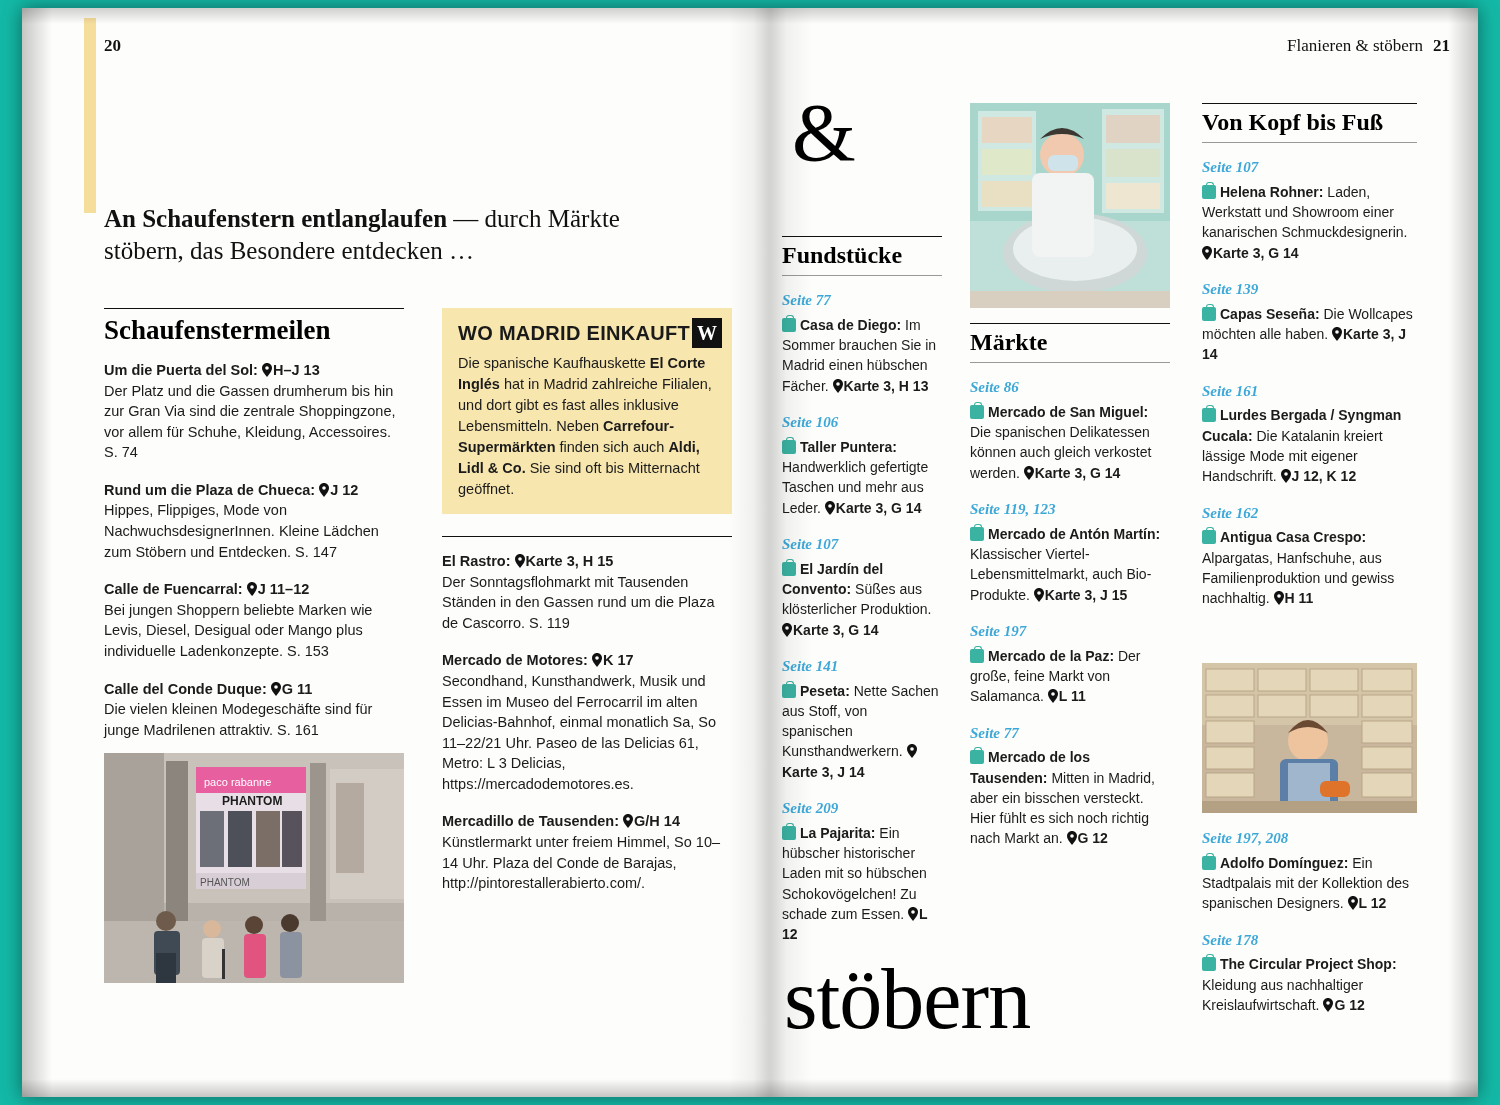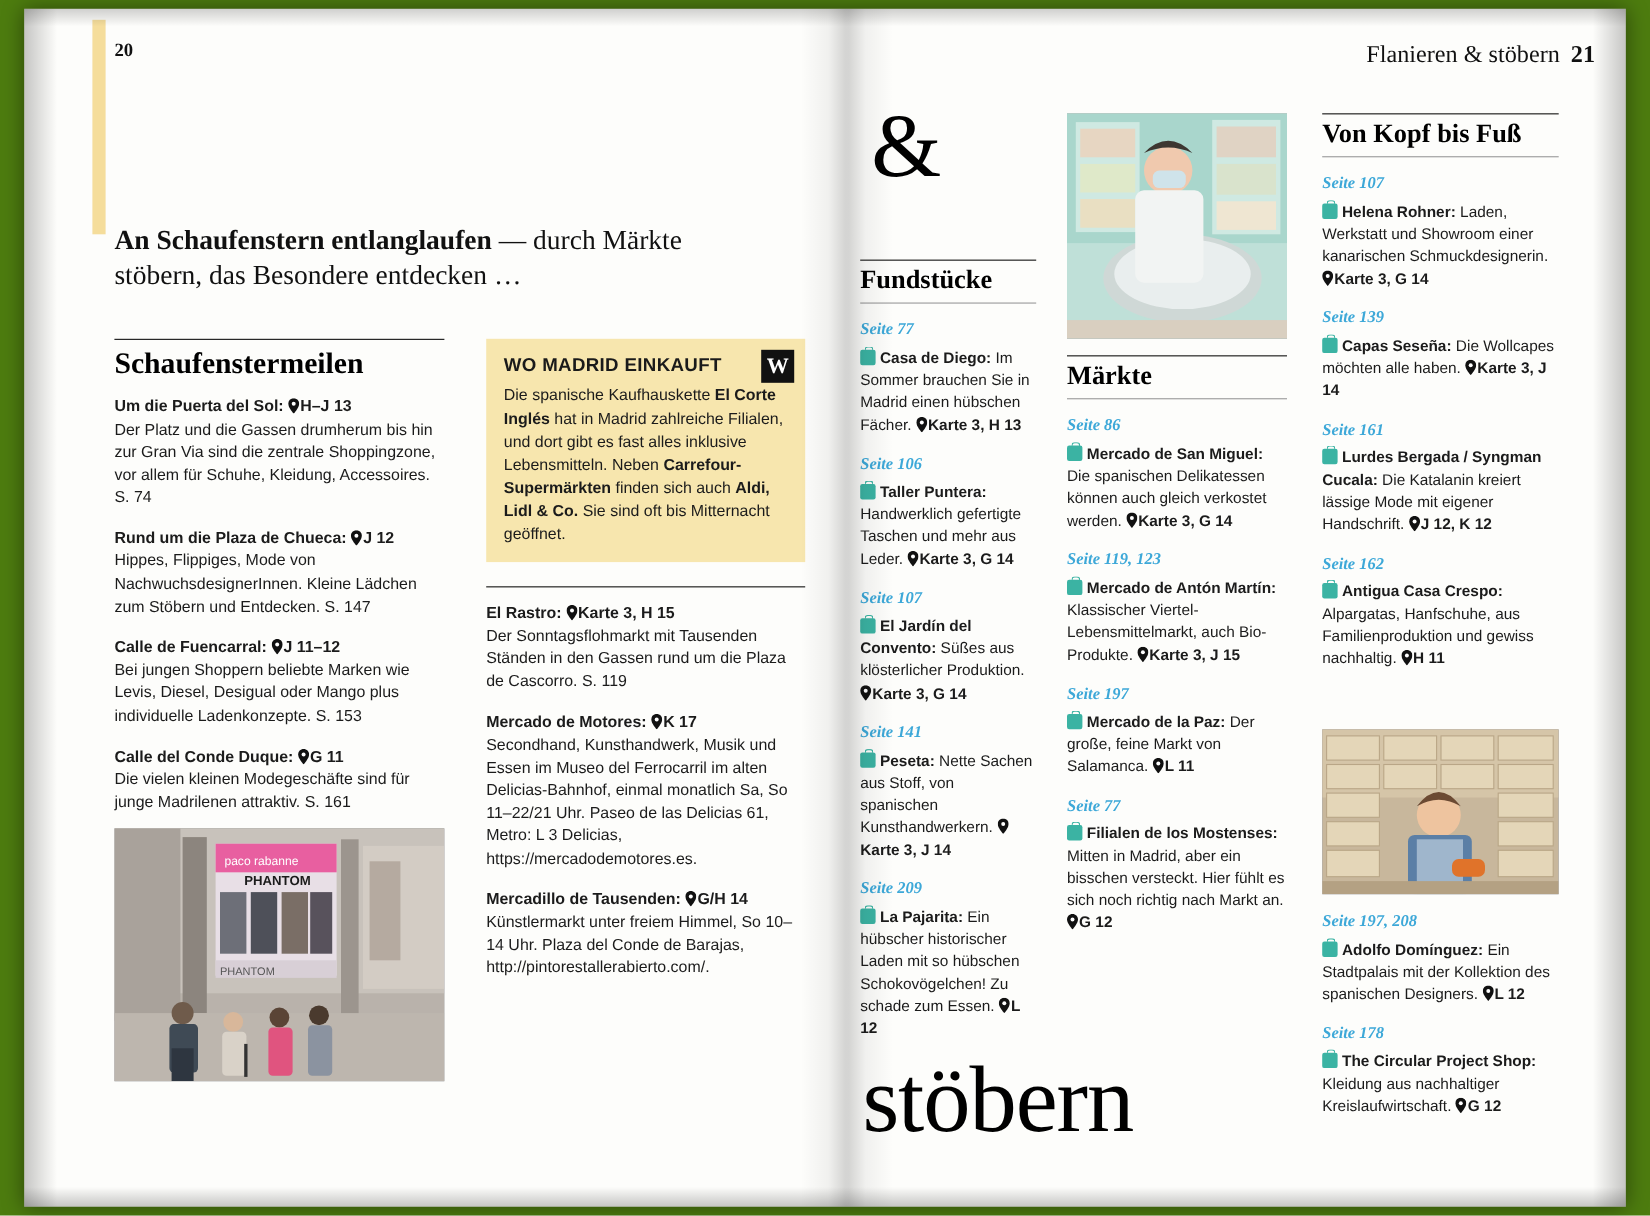--- a/index.html
+++ b/index.html
@@ -2,21 +2,21 @@
 <html><head>
 <meta charset="utf-8">
 <style>
   html,body{margin:0;padding:0;}
   body{
     width:1500px;height:1105px;
     background:#ffffff;
     font-family:"Liberation Sans", sans-serif;
     overflow:hidden;
   }
-  .page-wrap{position:relative;width:1500px;height:1105px;background:#4d7c0f;}
+  .page-wrap{position:relative;width:1500px;height:1105px;background:#14b8a6;}
   .book{
     position:absolute;left:22px;top:8px;width:1456px;height:1089px;
     background:#fdfdfb;
     box-shadow:0 0 18px rgba(0,0,0,.45);
   }
   
   .gutter{
     position:absolute;left:706px;top:0;width:84px;height:100%;
     background:linear-gradient(to right,
       rgba(0,0,0,0) 0%,
@@ -37,21 +37,21 @@
     background:linear-gradient(to top,rgba(0,0,0,.22),rgba(0,0,0,0));pointer-events:none;}
 
   .serif{font-family:"Liberation Serif", serif;}
 
   
   .page-left{position:absolute;left:30px;top:0;width:700px;height:1089px;}
   .page-right{position:absolute;left:760px;top:0;width:690px;height:1089px;}
 
   .folio{font-family:"Liberation Serif",serif;font-weight:bold;font-size:17px;color:#111;}
   .folio-left{position:absolute;left:52px;top:28px;}
-  .folio-right{position:absolute;right:22px;top:28px;font-family:"Liberation Serif",serif;font-size:22px;color:#111;}
+  .folio-right{position:absolute;right:22px;top:28px;font-family:"Liberation Serif",serif;font-size:17px;color:#111;}
   .folio-right .chap{font-weight:normal;}
   .folio-right .num{font-weight:bold;margin-left:10px;}
 
   .yellow-bar{position:absolute;left:32px;top:10px;width:12px;height:195px;background:#f5dd9b;}
 
   .title{
     position:absolute;left:50px;top:62px;
     font-family:"Liberation Serif",serif;
     font-size:105px;line-height:1;color:#000;letter-spacing:-1px;
   }
@@ -76,21 +76,21 @@
 
   .entry{font-size:14.5px;line-height:1.42;color:#1b1b1b;margin-bottom:17px;}
   .entry b{font-weight:bold;}
   .code{font-weight:bold;margin-top:36px;}
 
   
   .box{
     position:absolute;background:#f7e6ae;
   }
   .box-head{
-    font-weight:bold;font-size:17px;letter-spacing:.3px;color:#1a1a1a;
+    font-weight:bold;font-size:20px;letter-spacing:.3px;color:#1a1a1a;
     padding:14px 8px 8px 16px;
   }
   .box-body{font-size:14.5px;line-height:1.45;color:#1b1b1b;padding:0 16px 14px 16px;}
   .box-w{
     position:absolute;right:10px;top:10px;width:30px;height:30px;background:#111;color:#fff;
     font-family:"Liberation Serif",serif;font-weight:bold;font-size:20px;
     display:flex;align-items:center;justify-content:center;
   }
 
   
@@ -296,21 +296,21 @@
                   <circle cx="5" cy="5" r="1.8" fill="#fff"></circle>
                 </svg></span><span class="code">Karte 3, G 14</span></div>
             <div class="ritem"><div class="seite">Seite 119, 123</div><span class="bag"></span><b>Mercado de Antón Martín:</b><span> Klassischer Viertel-Lebensmittelmarkt, auch Bio-Produkte.</span> <span class="pinico"><svg width="10" height="14" viewBox="0 0 10 14">
                   <path d="M5 0C2.2 0 0 2.2 0 5c0 3.6 5 9 5 9s5-5.4 5-9c0-2.8-2.2-5-5-5z" fill="#111"></path>
                   <circle cx="5" cy="5" r="1.8" fill="#fff"></circle>
                 </svg></span><span class="code">Karte 3, J 15</span></div>
             <div class="ritem"><div class="seite">Seite 197</div><span class="bag"></span><b>Mercado de la Paz:</b><span> Der große, feine Markt von Salamanca.</span> <span class="pinico"><svg width="10" height="14" viewBox="0 0 10 14">
                   <path d="M5 0C2.2 0 0 2.2 0 5c0 3.6 5 9 5 9s5-5.4 5-9c0-2.8-2.2-5-5-5z" fill="#111"></path>
                   <circle cx="5" cy="5" r="1.8" fill="#fff"></circle>
                 </svg></span><span class="code">L 11</span></div>
-            <div class="ritem"><div class="seite">Seite 77</div><span class="bag"></span><b>Filialen de los Mostenses:</b><span> Mitten in Madrid, aber ein bisschen versteckt. Hier fühlt es sich noch richtig nach Markt an.</span> <span class="pinico"><svg width="10" height="14" viewBox="0 0 10 14">
+            <div class="ritem"><div class="seite">Seite 77</div><span class="bag"></span><b>Mercado de los Tausenden:</b><span> Mitten in Madrid, aber ein bisschen versteckt. Hier fühlt es sich noch richtig nach Markt an.</span> <span class="pinico"><svg width="10" height="14" viewBox="0 0 10 14">
                   <path d="M5 0C2.2 0 0 2.2 0 5c0 3.6 5 9 5 9s5-5.4 5-9c0-2.8-2.2-5-5-5z" fill="#111"></path>
                   <circle cx="5" cy="5" r="1.8" fill="#fff"></circle>
                 </svg></span><span class="code">G 12</span></div>
           </div>
     </div>
 
     <div class="col" style="left:420px;top:95px;width:215px;">
       <div class="rule"></div>
       <div class="sec-head-sm">Von Kopf bis Fuß</div>
       <div class="rule-thin" style="margin-top:6px;margin-bottom:14px;"></div>

